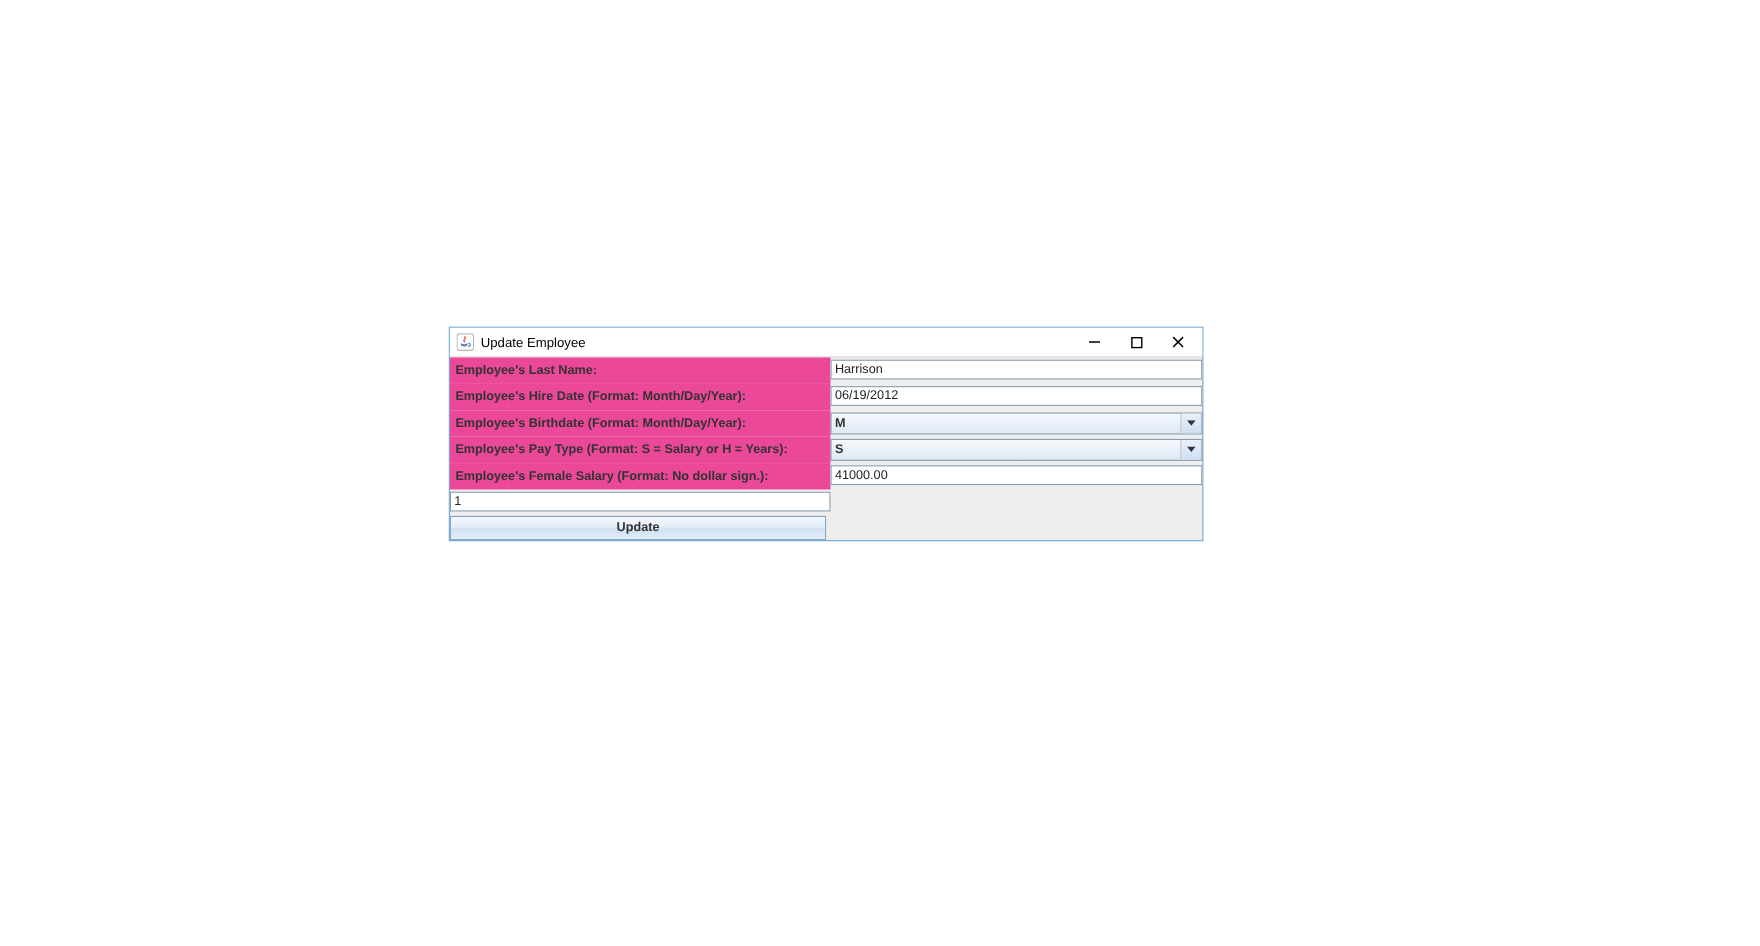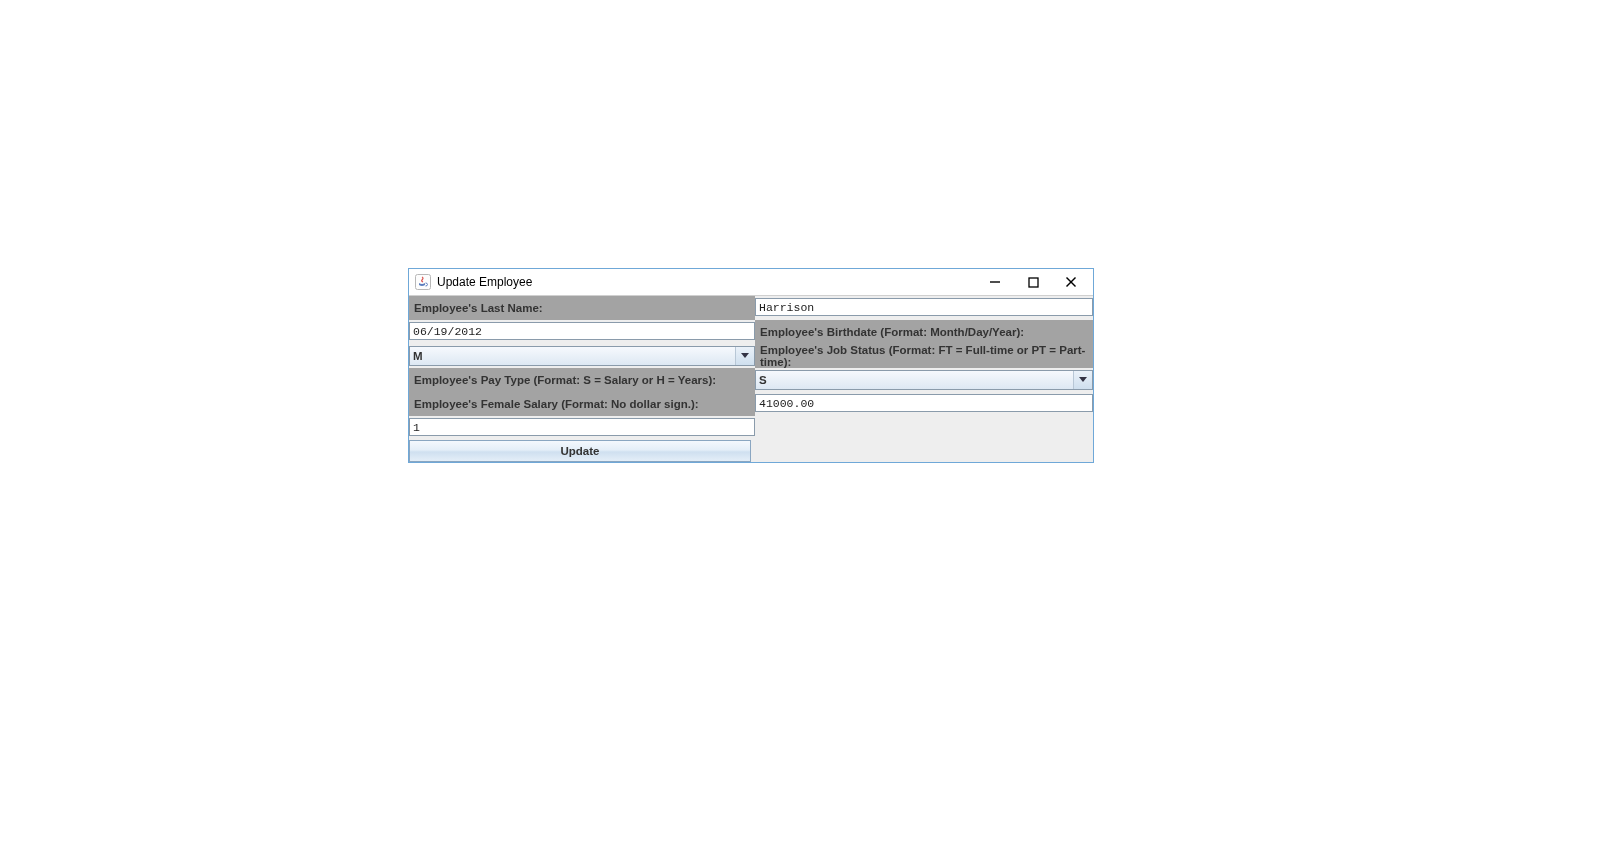--- a/index.html
+++ b/index.html
@@ -8,21 +8,21 @@
     width: 1600px;
     height: 860px;
     background: #ffffff;
     font-family: "Segoe UI", Tahoma, Arial, sans-serif;
     font-size: 12px;
     color: #333;
   }
   .window {
     position: absolute;
     left: 408px;
-    top: 268px;
+    top: 297px;
     width: 684px;
     border: 1px solid #6fa8d8;
     background: #eeeeee;
     box-shadow: 0 0 0 0 transparent;
   }
   .titlebar {
     height: 26px;
     background: #ffffff;
     border-bottom: 1px solid #d0d0d0;
     display: flex;
@@ -58,40 +58,40 @@
 
   .form-grid {
     display: grid;
     grid-template-columns: 346px 1fr;
   }
   .lbl {
     padding: 4px 3px 4px 5px;
     font-weight: bold;
     color: #333333;
     font-size: 11.5px;
-    background: #a3a3a3;
+    background: #ec4899;
     display: flex;
     align-items: center;
     height: 16px;
   }
   .cell {
     height: 20px;
     padding: 2px 0 2px 0;
     display: flex;
     align-items: stretch;
   }
   .txt {
     flex: 1;
     border: 1px solid #8a9bab;
     background: #ffffff;
     font-size: 11.5px;
     padding: 1px 3px;
     height: 18px;
     box-sizing: border-box;
-    font-family: Liberation Mono, monospace;
+    font-family: Liberation Sans, sans-serif;
     color: #222;
     outline: none;
   }
 
   .combo {
     flex: 1;
     display: flex;
     align-items: stretch;
     border: 1px solid #8a9bab;
     height: 20px;
@@ -174,38 +174,38 @@
     </div>
   </div>
 
   <div class="form-grid">
 
     <div class="lbl">Employee's Last Name:</div>
     <div class="cell">
       <input class="txt" type="text" value="Harrison" style="">
     </div>
 
+    <div class="lbl">Employee's Hire Date (Format: Month/Day/Year):</div>
     <div class="cell">
       <input class="txt" type="text" value="06/19/2012" style="">
     </div>
 
     <div class="lbl">Employee's Birthdate (Format: Month/Day/Year):</div>
 
     <div class="cell">
       <div class="combo">
         <span class="combo-text">M</span>
         <span class="combo-arrow">
           <svg width="8" height="6" viewBox="0 0 8 6">
               <polygon points="0,0 8,0 4,5" fill="#334"></polygon>
             </svg>
         </span>
       </div>
     </div>
 
-    <div class="lbl">Employee's Job Status (Format: FT = Full-time or PT = Part-time):</div>
 
     <div class="lbl">Employee's Pay Type (Format: S = Salary or H = Years):</div>
     <div class="cell">
       <div class="combo">
         <span class="combo-text">S</span>
         <span class="combo-arrow">
           <svg width="8" height="6" viewBox="0 0 8 6">
               <polygon points="0,0 8,0 4,5" fill="#334"></polygon>
             </svg>
         </span>

